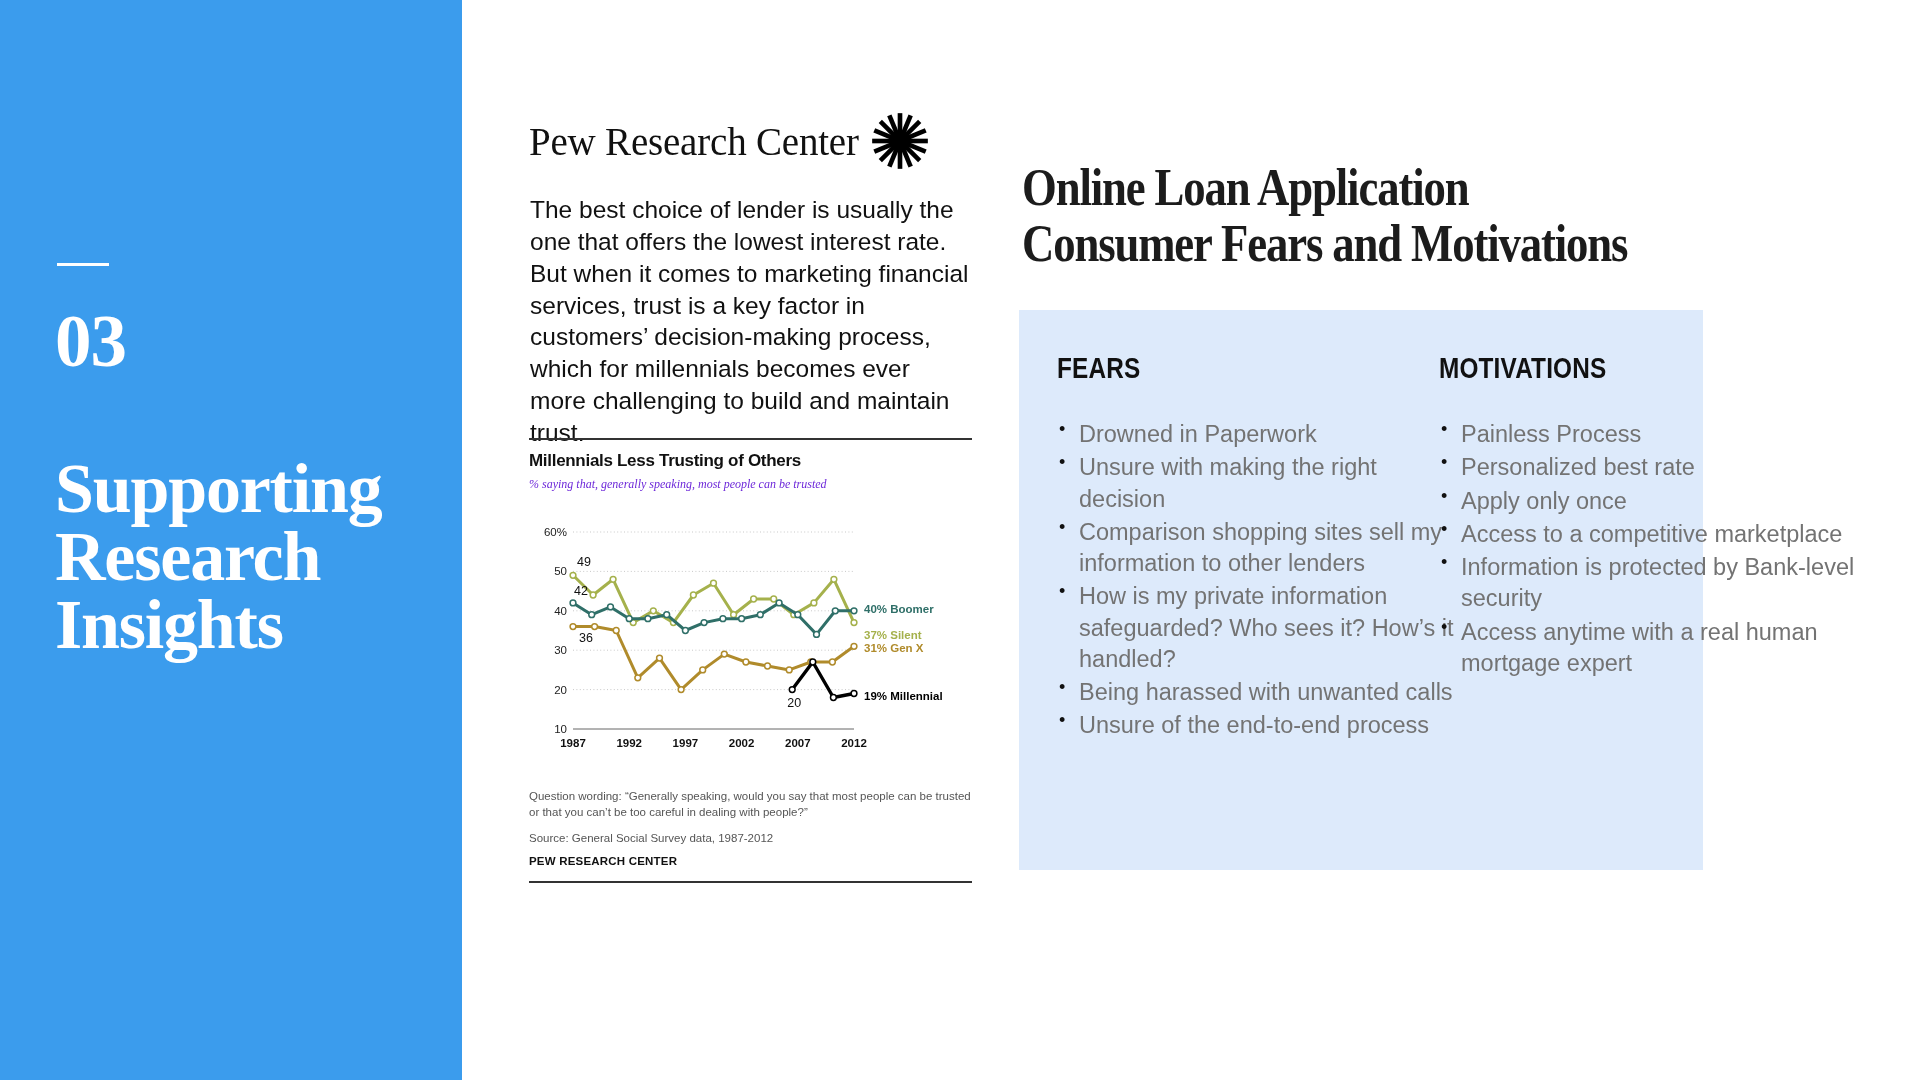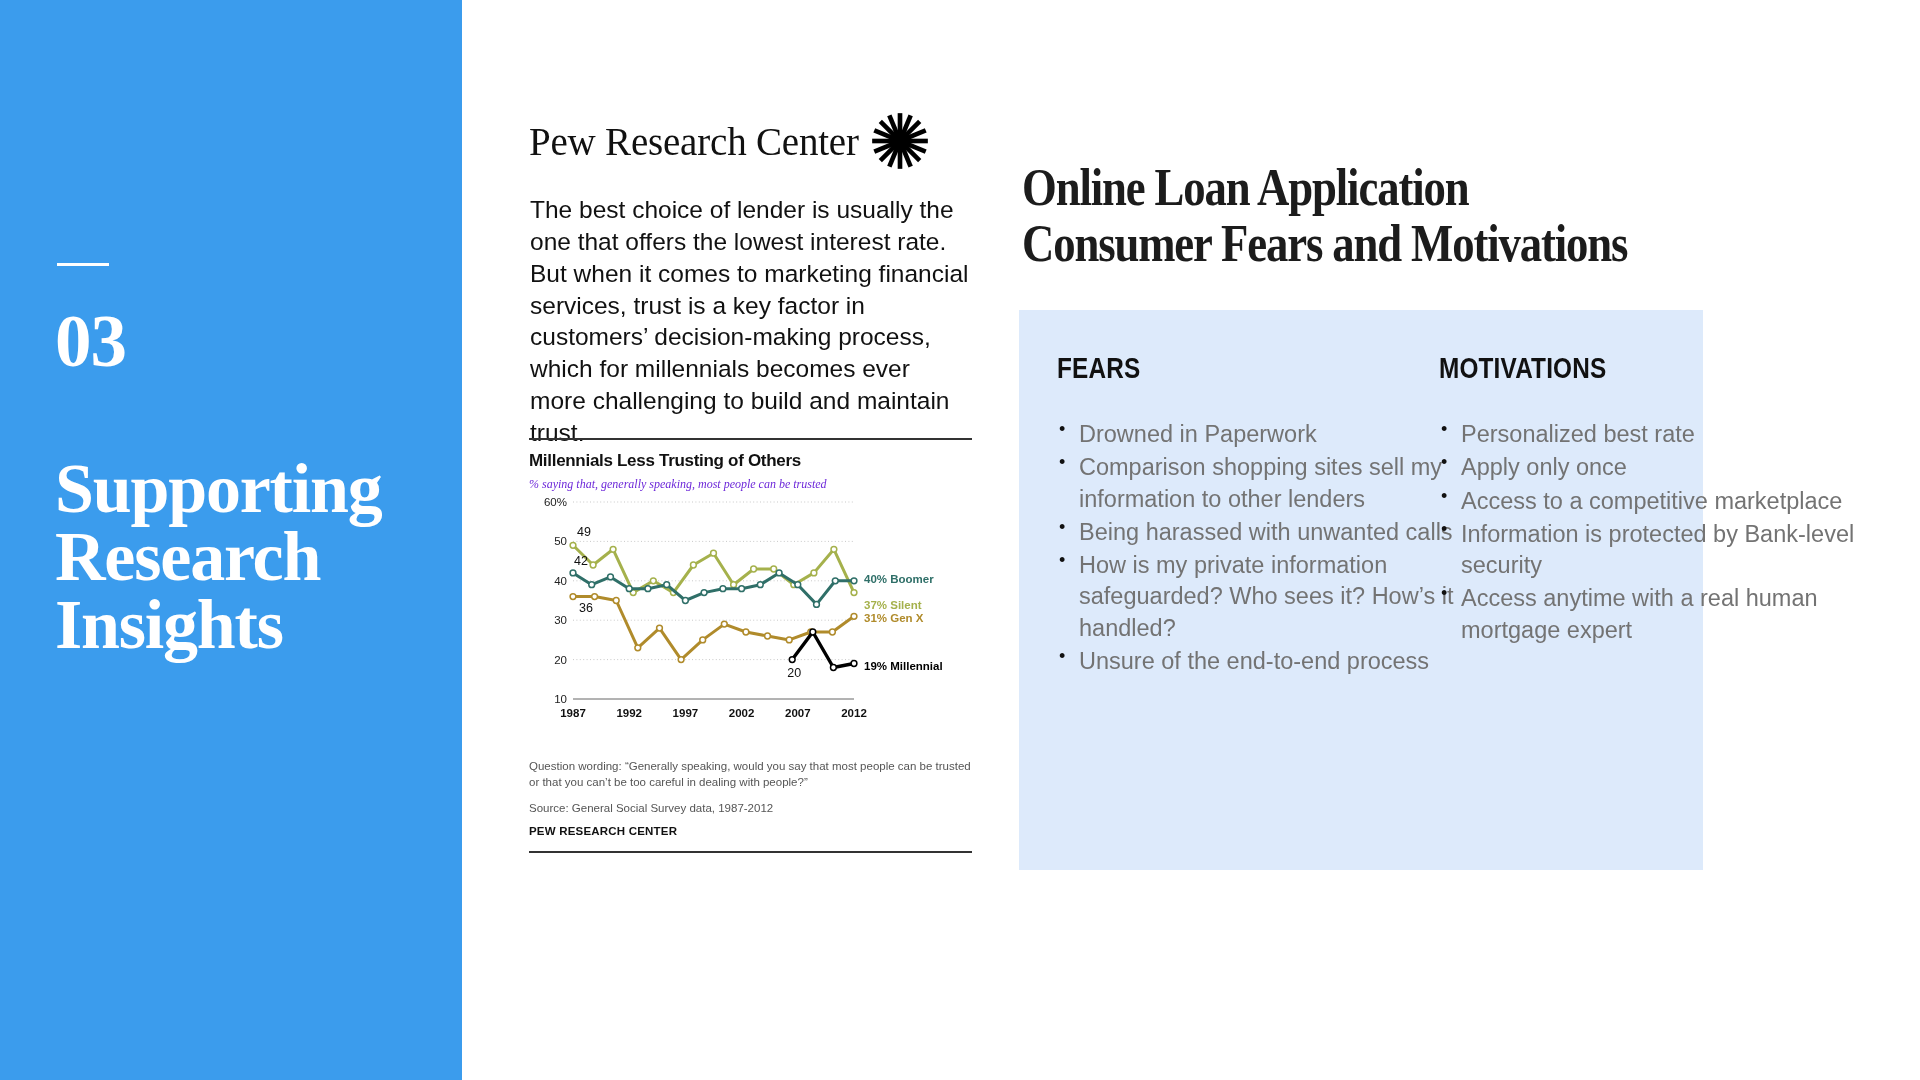--- a/index.html
+++ b/index.html
@@ -50,21 +50,21 @@
 
   .chart-title {
     margin-top:11px; font-size:17px; font-weight:700; color:#111;
     letter-spacing:-0.3px;
   }
   .chart-sub {
     margin-top:6px; font-family:"Liberation Serif", serif; font-style:italic;
     font-size:12px; color:#6d28d9;
   }
 
-  .plot-wrap { position:relative; width:443px; height:245px; margin-top:2px;text-align:center; }
+  .plot-wrap { position:relative; width:443px; height:245px; margin-top:32px;text-align:center; }
   .plot-svg { position:absolute; left:0; top:0; }
 
   .chart-note {
     margin-top:20px; font-size:11.5px; line-height:1.38; color:#555;
   }
   .chart-source { margin-top:11px; font-size:11.5px; color:#555; }
   .chart-brand {
     margin-top:11px; font-size:11.5px; font-weight:700; color:#111;
     letter-spacing:0.2px;
   }
@@ -245,30 +245,32 @@
     <span>Online Loan Application</span><br>
     <span>Consumer Fears and Motivations</span>
   </h2>
 
   <div class="fm-box">
 
     <div class="fm-col fears">
       <div class="fm-heading">FEARS</div>
       <ul class="fm-list" id="fears-list">
           <li>Drowned in Paperwork</li>
+          <li>Unsure with making the right decision</li>
           <li>Comparison shopping sites sell my information to other lenders</li>
+          <li>How is my private information safeguarded? Who sees it? How’s it handled?</li>
           <li>Being harassed with unwanted calls</li>
-          <li>How is my private information safeguarded? Who sees it? How’s it handled?</li>
           <li>Unsure of the end-to-end process</li>
         </ul>
     </div>
 
     <div class="fm-col motivations">
       <div class="fm-heading">MOTIVATIONS</div>
       <ul class="fm-list" id="motivations-list">
+          <li>Painless Process</li>
           <li>Personalized best rate</li>
           <li>Apply only once</li>
           <li>Access to a competitive marketplace</li>
           <li>Information is protected by Bank-level security</li>
           <li>Access anytime with a real human mortgage expert</li>
         </ul>
     </div>
 
   </div>
 </div>

